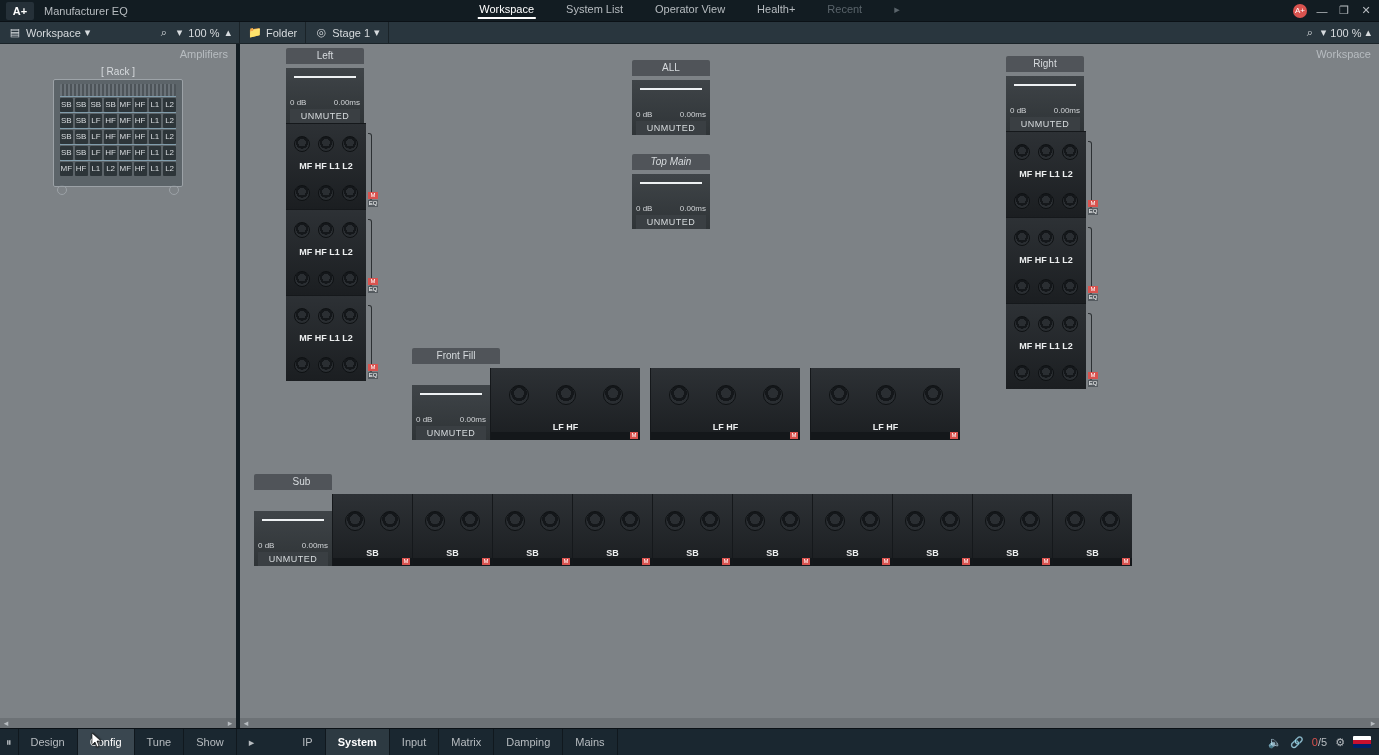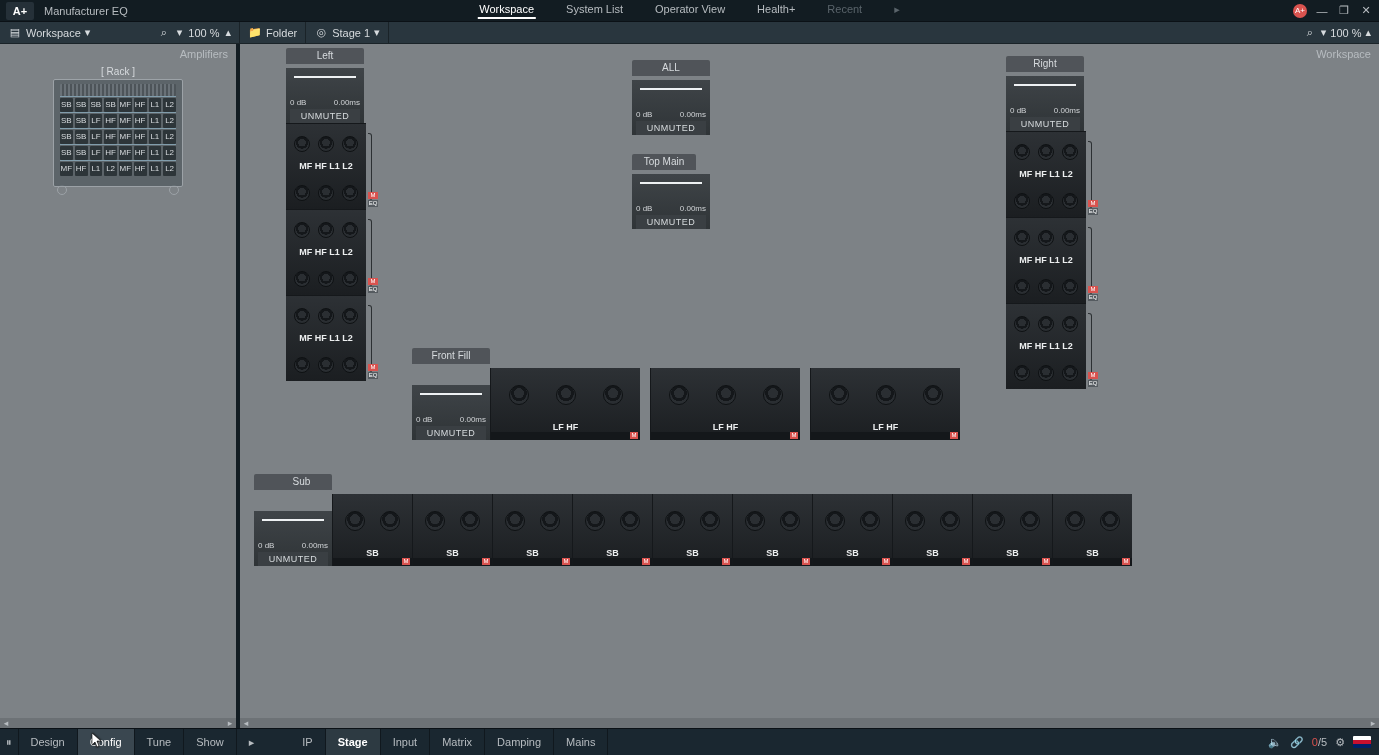--- a/index.html
+++ b/index.html
@@ -405,32 +405,32 @@
           <div class="ctrl">
             <div class="slider"></div>
      <div class="row">
               <span>0 dB</span>
                       <span>0.00ms</span>
             </div>
      <div class="status">UNMUTED</div>
           </div>
         </div>
         <div class="group" style="left: 392px; top: 110px;">
-          <div class="ghdr" style="width: 64px;">Top Main</div>
+          <div class="ghdr" style="width: 78px; font-style: italic;">Top Main</div>
           <div class="ctrl">
             <div class="slider"></div>
      <div class="row">
               <span>0 dB</span>
                       <span>0.00ms</span>
             </div>
      <div class="status">UNMUTED</div>
           </div>
         </div>
         <div class="group" style="left: 172px; top: 304px;">
-          <div class="ghdr" style="width: 78px; text-align: center;">Front Fill</div>
+          <div class="ghdr" style="width: 88px; text-align: center;">Front Fill</div>
           <div style="display: flex; align-items: flex-end;">
             <div class="ctrl">
               <div class="slider"></div>
      <div class="row">
                 <span>0 dB</span>
                       <span>0.00ms</span>
               </div>
      <div class="status">UNMUTED</div>
             </div>
             <div class="hunit" style="width: 150px;">
@@ -598,21 +598,21 @@
   <div id="footerModes" style="display:flex">
       <div class="fbtn">Design</div>
       <div class="fbtn active">Config</div>
       <div class="fbtn">Tune</div>
       <div class="fbtn">Show</div>
     </div>
   <div class="fbtn" style="border-right:none">▸</div>
   <div style="width:24px"></div>
   <div id="footerViews" style="display:flex">
       <div class="fbtn">IP</div>
-      <div class="fbtn primary">Stage</div>
+      <div class="fbtn primary">System</div>
       <div class="fbtn">Input</div>
       <div class="fbtn">Matrix</div>
       <div class="fbtn">Damping</div>
       <div class="fbtn">Mains</div>
     </div>
   <div class="spacer"></div>
   <div class="right">
     <span>🔈</span>
     <span>🔗</span>
     <span class="count">

